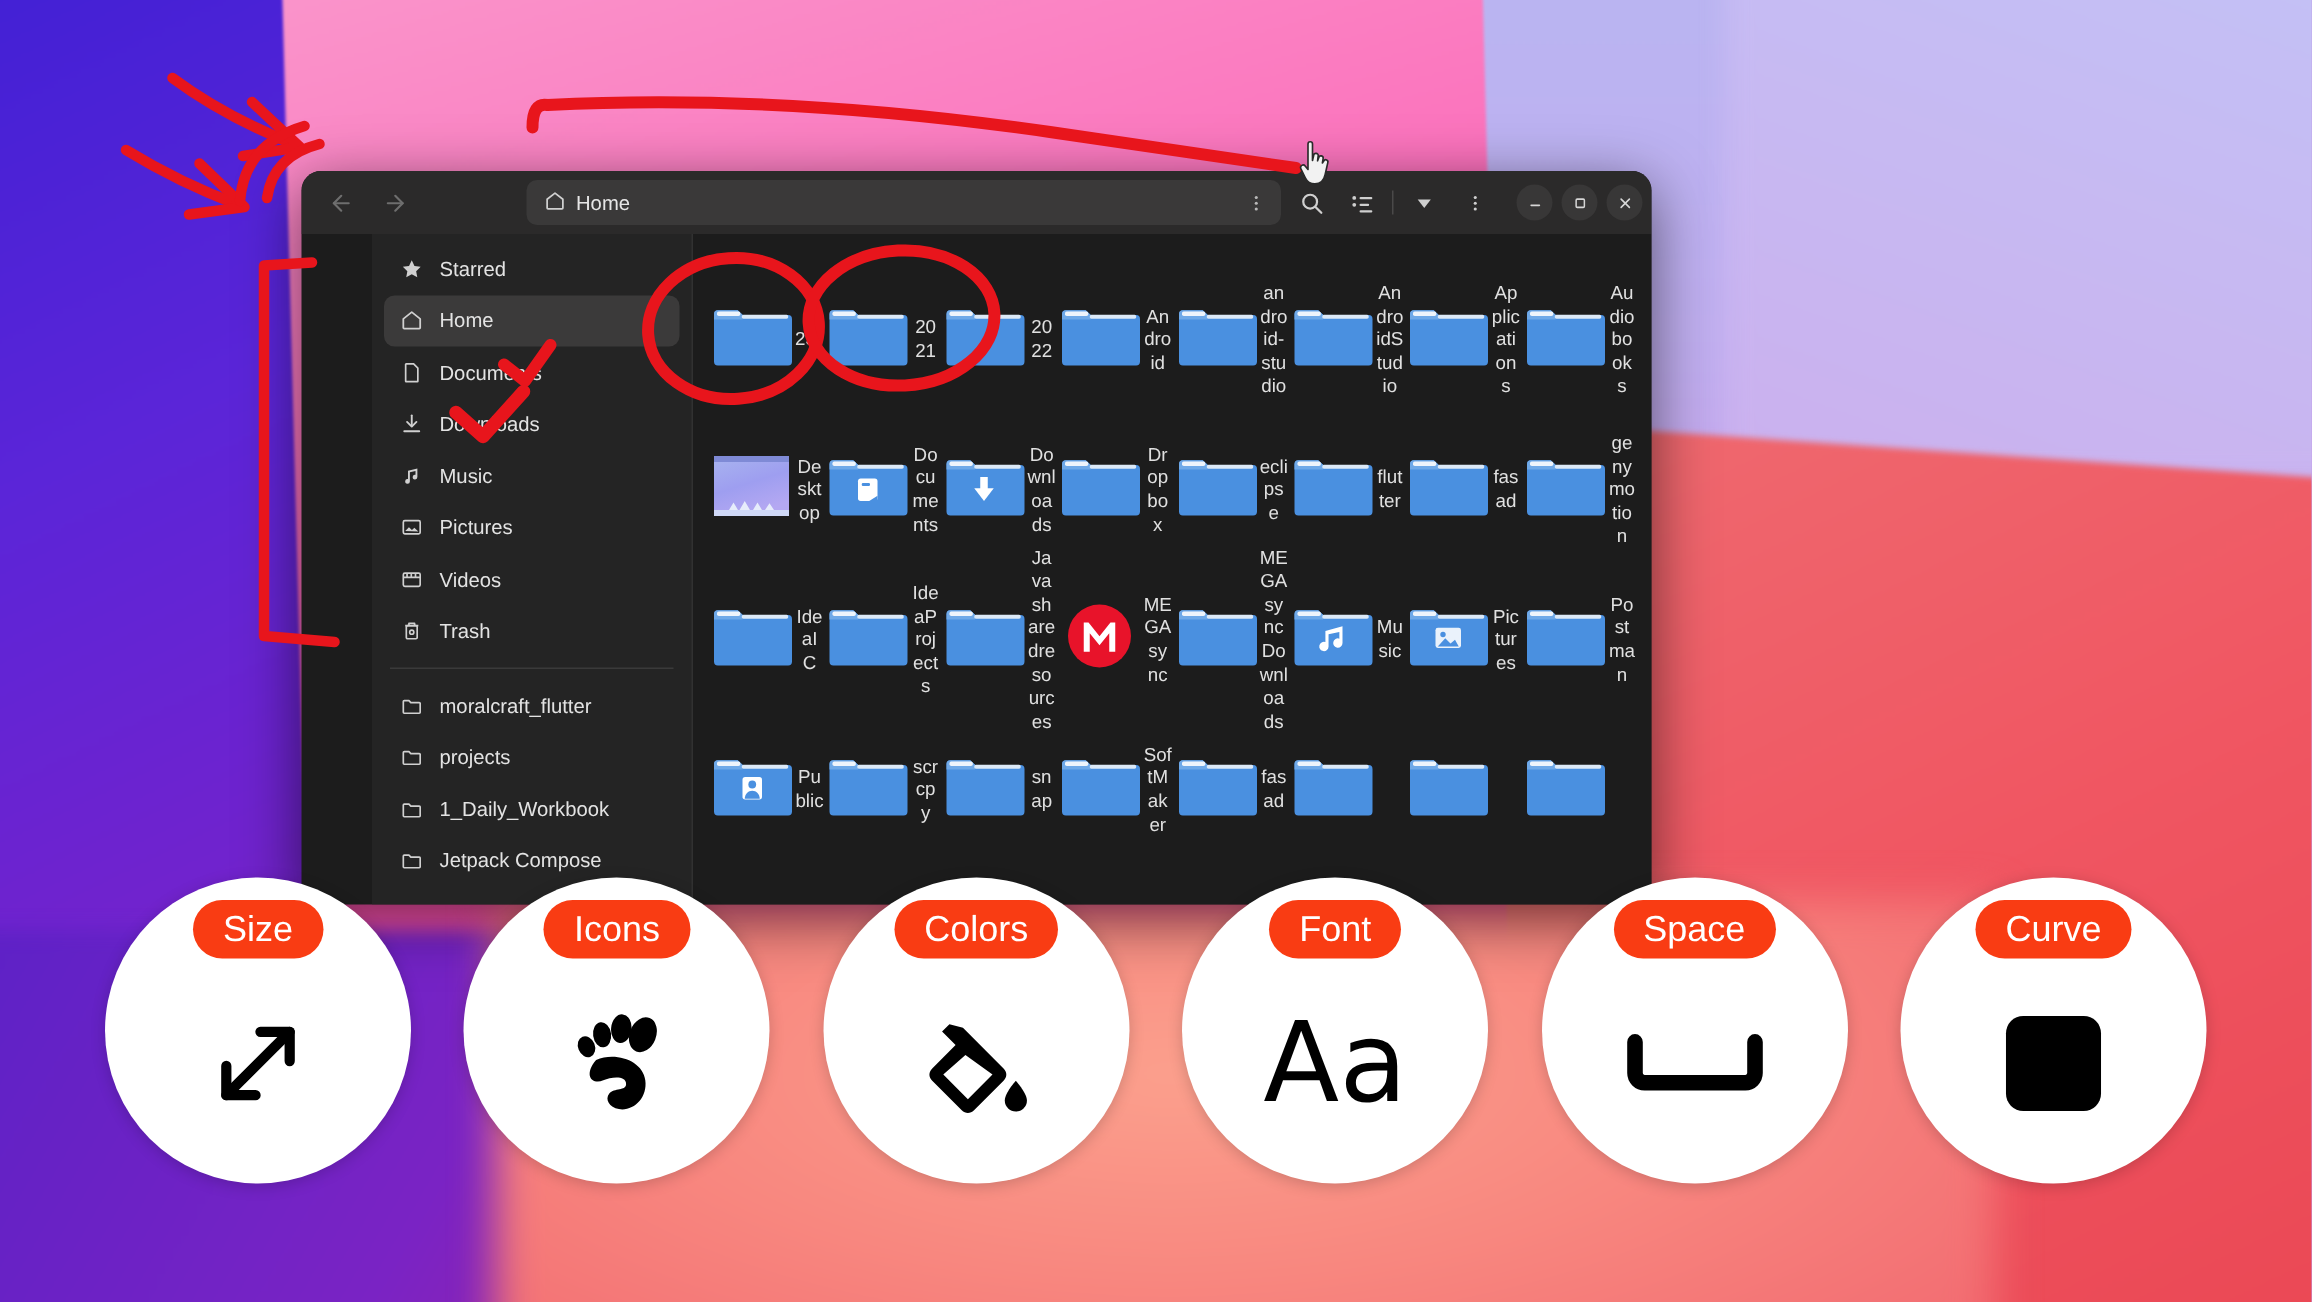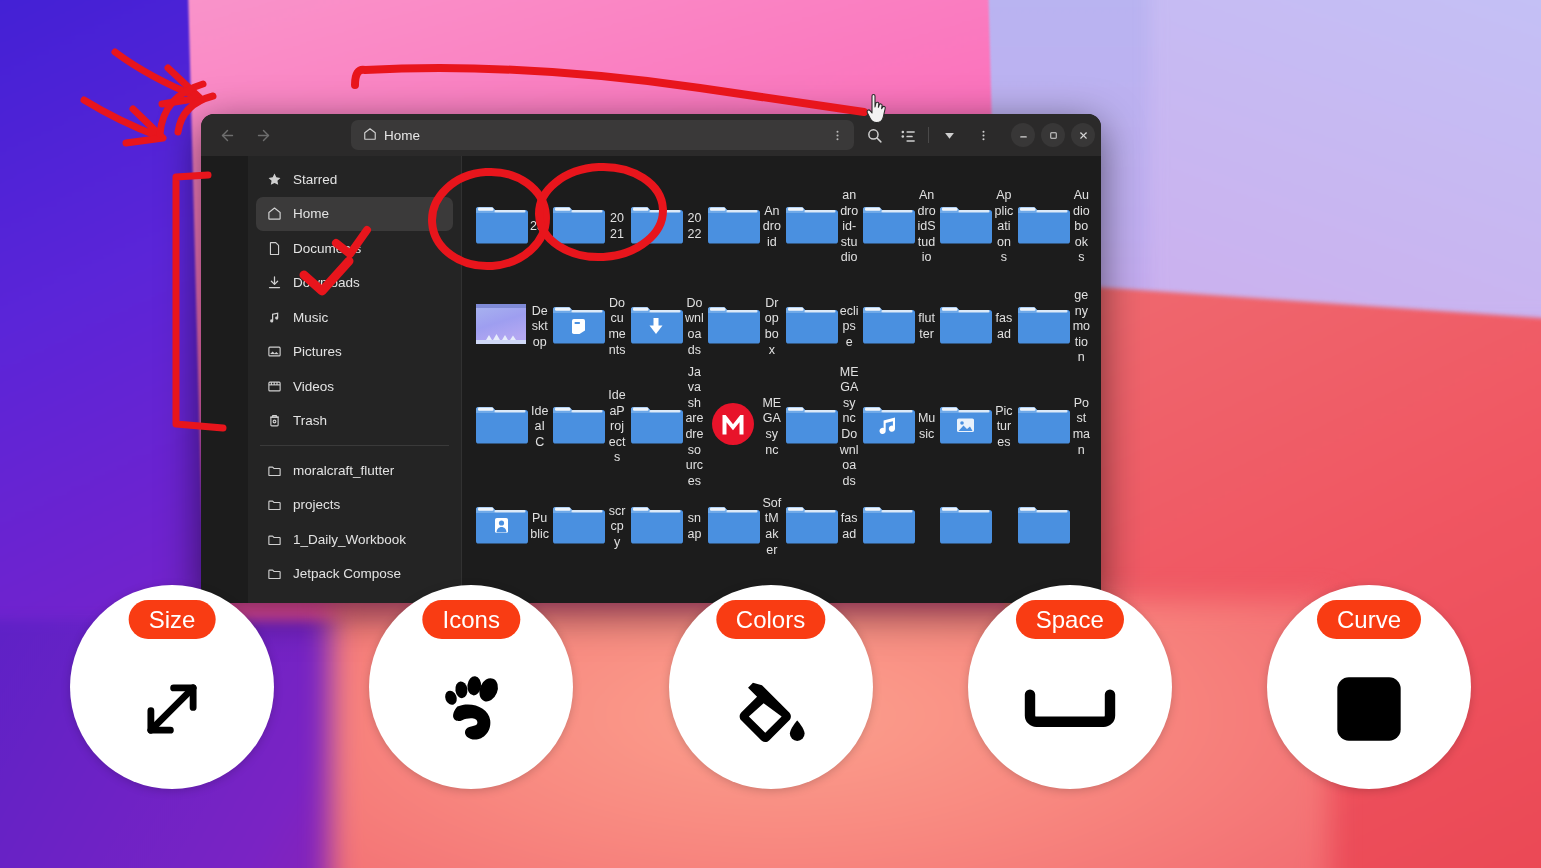--- a/index.html
+++ b/index.html
@@ -891,20 +891,24 @@
     <div class="feature">
       <div class="feature-pill">Colors</div>
       <div class="feature-glyph">
         <svg width="82" height="82" viewBox="0 0 100 100" fill="#000">
           <path d="M28 18 L22 24 L33 35 L14 54 C11 57 11 61 14 64 L38 88 C41 91 45 91 48 88 L72 64 C75 61 75 57 72 54 L39 21 Z M41 43 L63 59 L43 79 L23 59 Z" fill="#000"></path>
           <path d="M82 64 C82 64 73 74 73 80 A9 9 0 0 0 91 80 C91 74 82 64 82 64 Z"></path>
         </svg>
       </div>
     </div>
     <div class="feature">
+      <div class="feature-pill">Font</div>
+      <div class="feature-glyph" style="font-size: 74px; line-height: 1; font-family: &quot;DejaVu Sans&quot;, sans-serif;">Aa</div>
+    </div>
+    <div class="feature">
       <div class="feature-pill">Space</div>
       <div class="feature-glyph">
         <svg width="96" height="52" viewBox="0 0 120 60">
           <path d="M10 12 v26 a8 8 0 0 0 8 8 h84 a8 8 0 0 0 8 -8 v-26" fill="none" stroke="#000" stroke-width="13" stroke-linecap="round" stroke-linejoin="round"></path>
         </svg>
       </div>
     </div>
     <div class="feature">
       <div class="feature-pill">Curve</div>
       <div class="feature-glyph">

